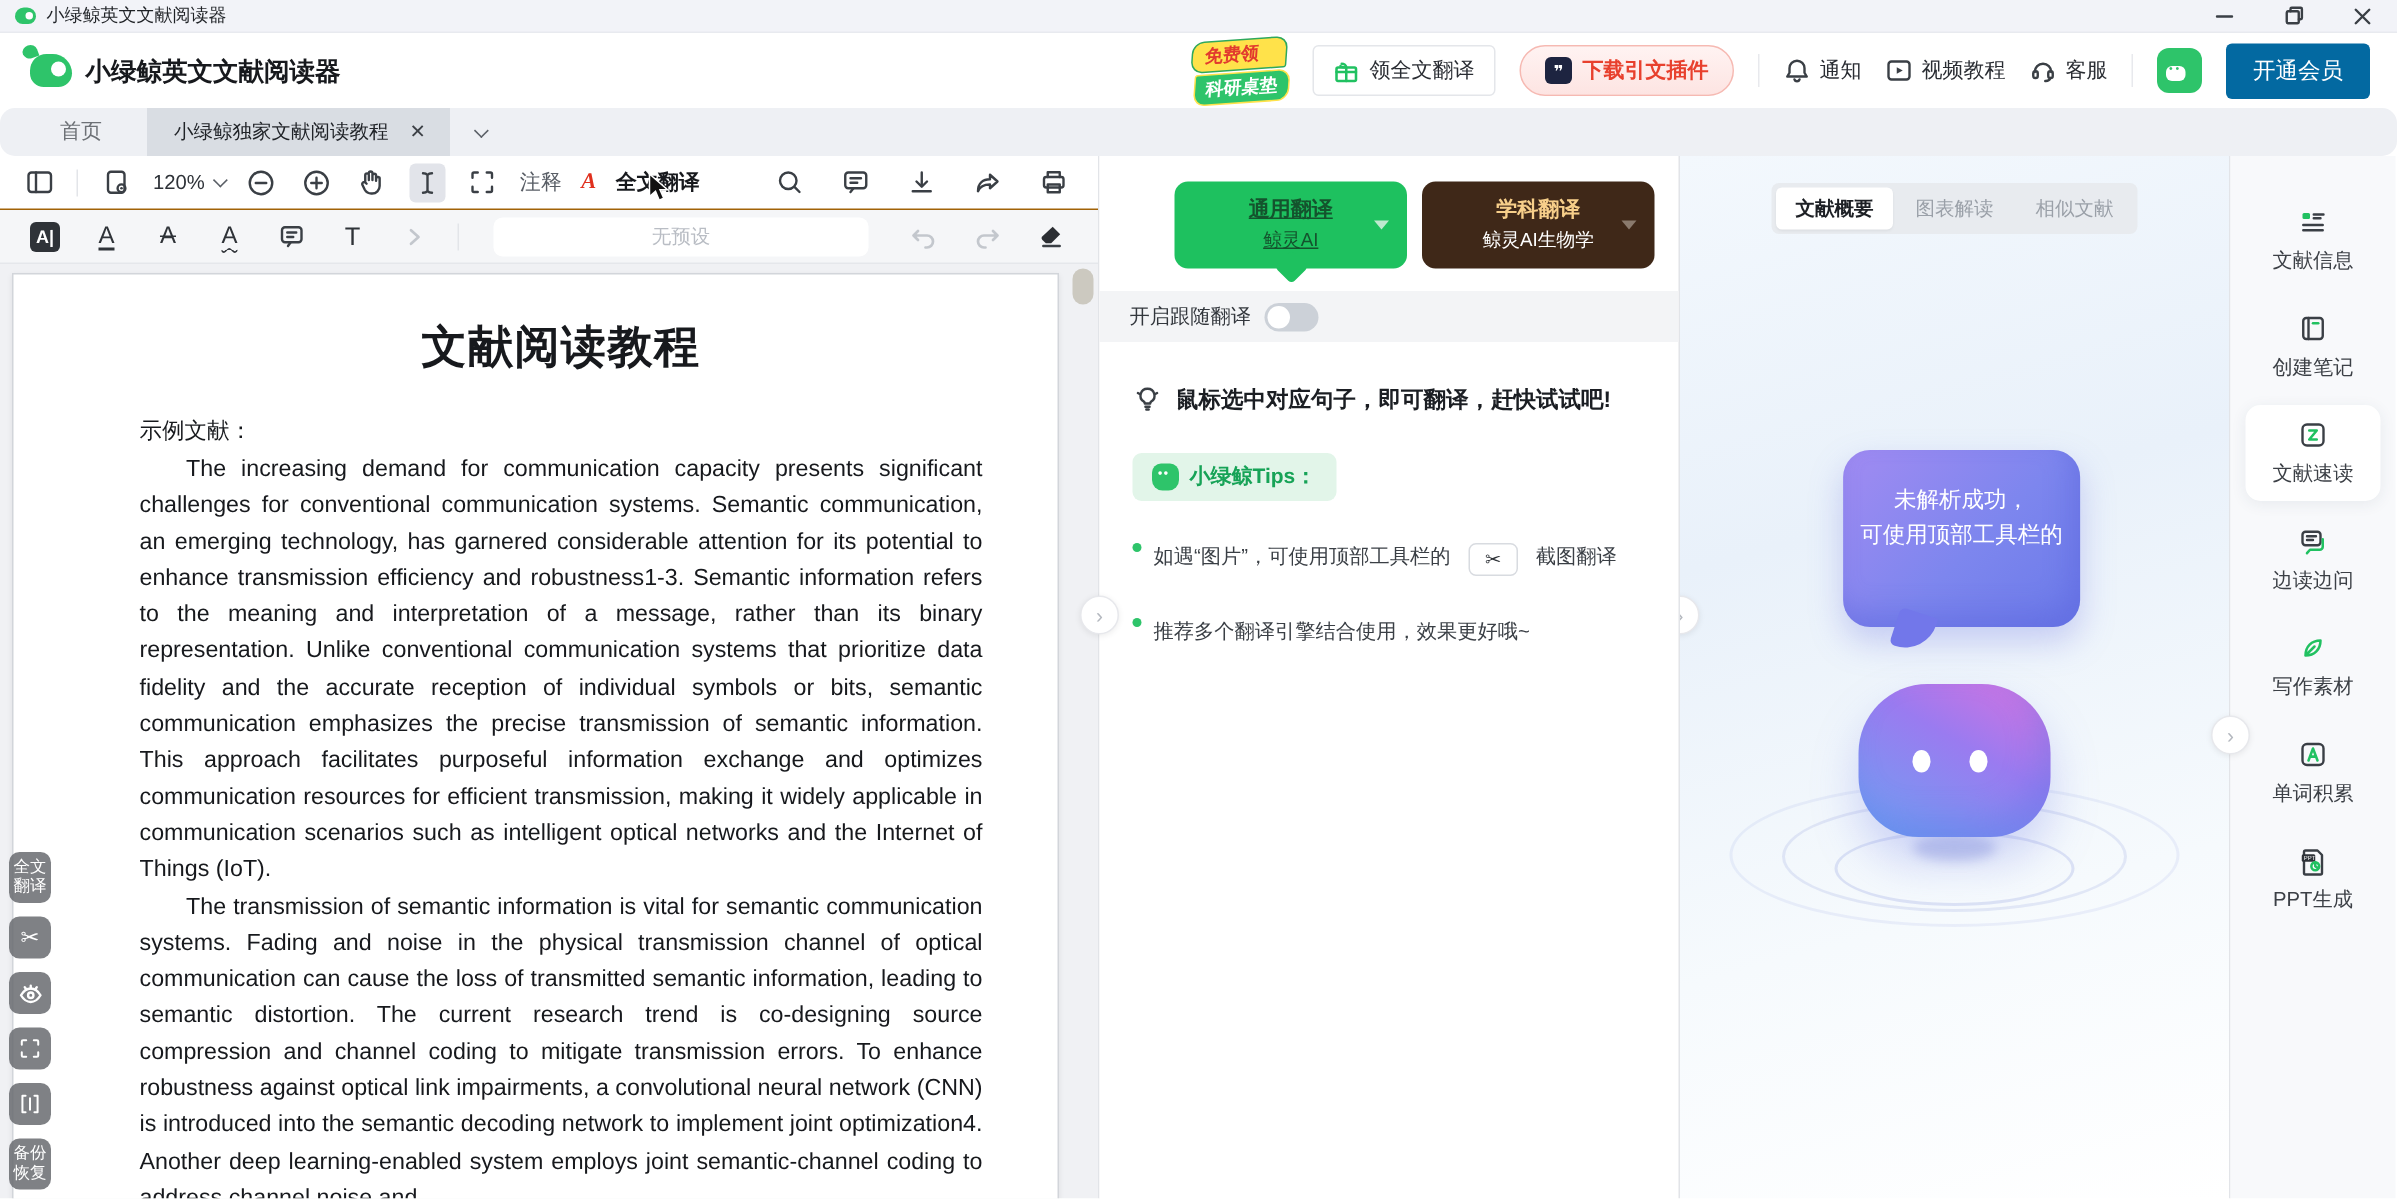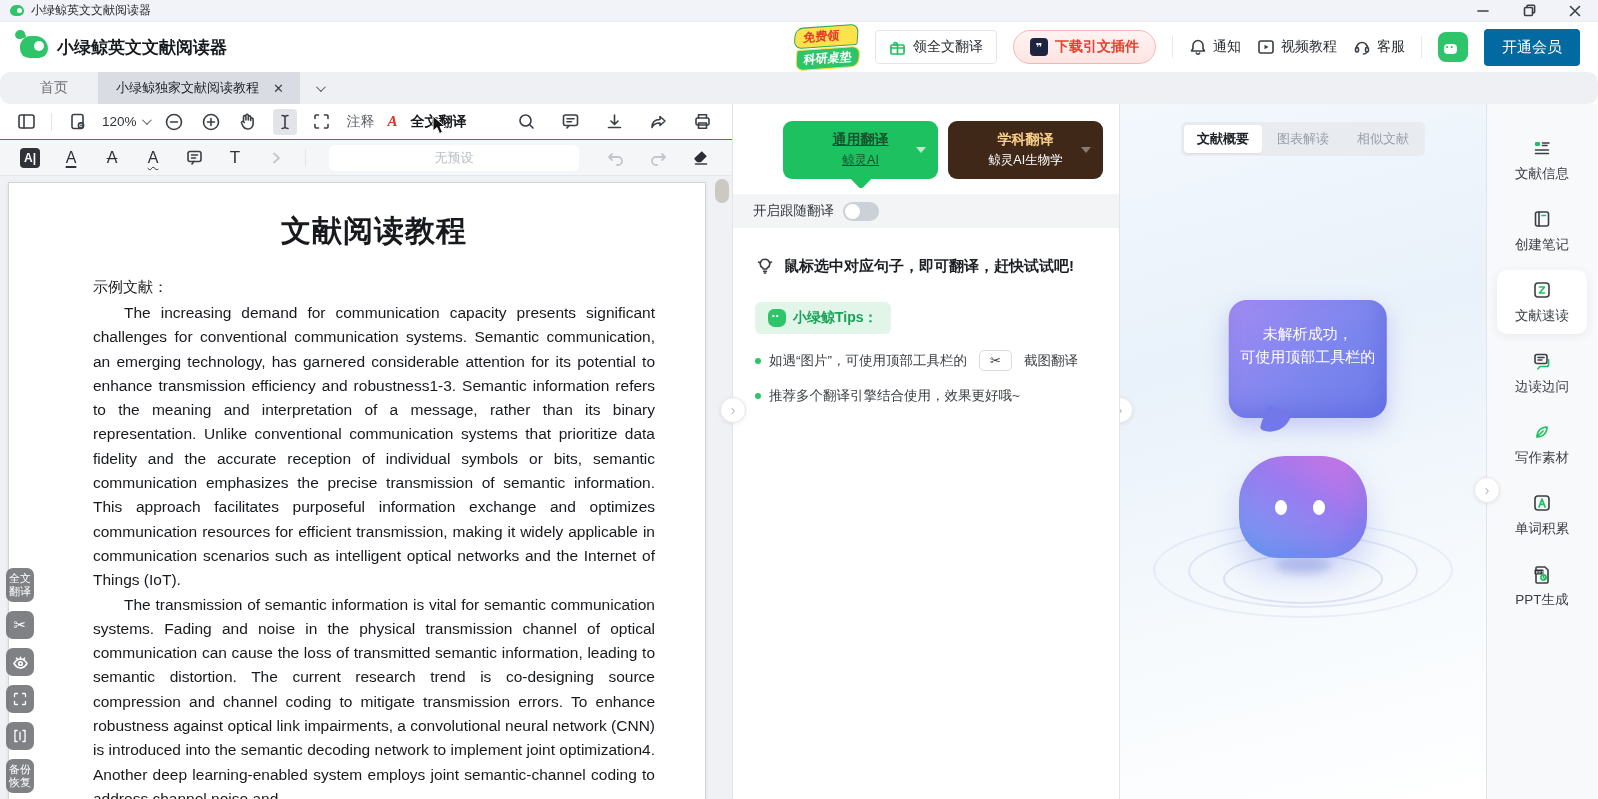--- a/index.html
+++ b/index.html
@@ -94,21 +94,21 @@
   .eng-subject .t2 { color:#fff; }
   .eng-subject .dd { border-top:6px solid #8a7a6d; }
   .follow-band { margin-top:15px; height:34px; background:#f3f4f6; display:flex; align-items:center; gap:9px; padding:0 20px; font-size:13.5px; color:#33373d; position:relative; z-index:2; }
   .toggle { width:36px; height:19px; background:#ccd1d8; border-radius:10px; position:relative; cursor:pointer; }
   .toggle:after { content:""; position:absolute; left:2px; top:2px; width:15px; height:15px; background:#fff; border-radius:50%; }
   .tips-area { padding:28px 20px 0 22px; }
   .hint-row { display:flex; align-items:flex-end; gap:9px; font-size:15px; font-weight:bold; color:#1b1e23; }
   .tips-pill { margin-top:26px; display:inline-flex; align-items:center; gap:7px; background:#e2f5e9; border-radius:6px; padding:7px 13px; font-size:14px; font-weight:bold; color:#17a357; }
   .whale-chip { width:18px; height:18px; background:#2ec46a; border-radius:6px 6px 7px 7px; position:relative; }
   .whale-chip:after { content:"••"; position:absolute; left:4px; top:2px; font-size:8px; color:#fff; letter-spacing:1px; }
-  .tip-row { margin-top:16px; display:flex; align-items:center; gap:8px; font-size:13.5px; color:#3a3f45; flex-wrap:wrap; }
+  .tip-row { margin-top:28px; display:flex; align-items:flex-start; gap:8px; font-size:13.5px; color:#3a3f45; flex-wrap:wrap; }
   .tip-dot { width:6px; height:6px; border-radius:50%; background:#2ec46a; flex:none; }
   .cut-chip { border:1px solid #d8dbe0; background:#fff; border-radius:5px; padding:2px 10px; font-size:13px; color:#2f3338; margin:0 4px; }
 
   
   .handle { position:absolute; left:-13px; width:26px; height:26px; background:#fff; border:1px solid #e7e8ec; border-radius:50%; box-shadow:0 1px 4px rgba(0,0,0,.08); display:flex; align-items:center; justify-content:center; color:#b4b8bf; font-size:14px; cursor:pointer; z-index:8; }
 
   
   .right-panel { width:367px; border-right:1px solid #e2e4e8; position:relative; background:linear-gradient(165deg,#f3f8fd 0%,#e9f1fa 35%,#f6fafd 70%,#ffffff 100%); overflow:hidden; }
   .seg-tabs { position:absolute; top:18px; left:50%; transform:translateX(-50%); background:#e8ebef; border-radius:5px; padding:3px; display:flex; gap:2px; }
   .seg { padding:5px 13px; font-size:13px; color:#9aa0a8; border-radius:4px; cursor:pointer; white-space:nowrap; }

